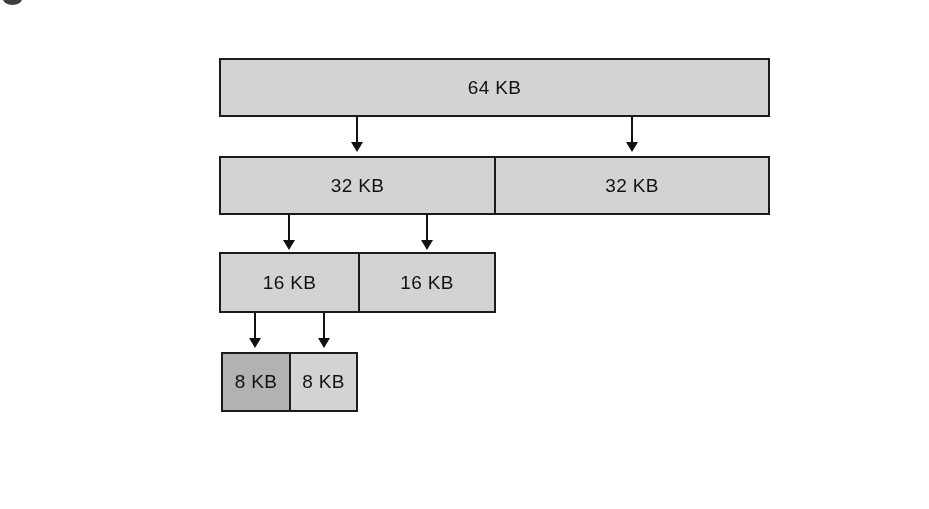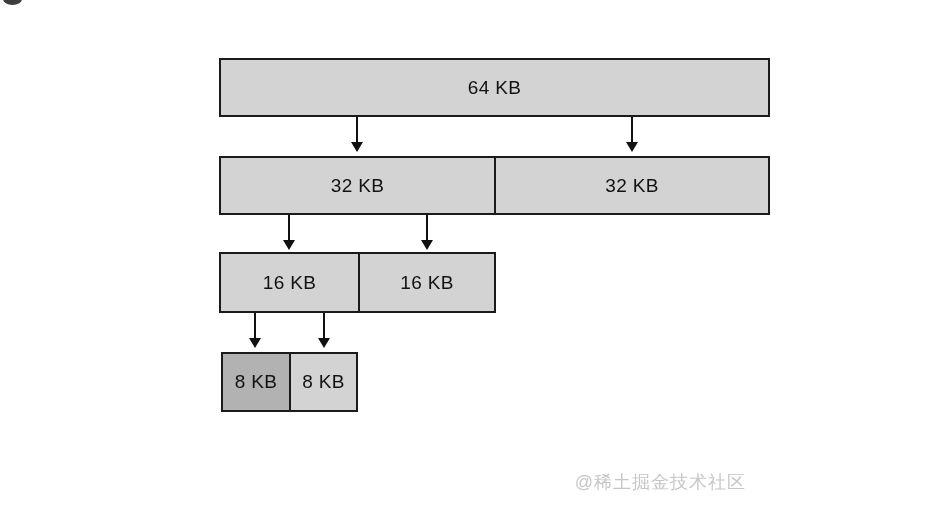--- a/index.html
+++ b/index.html
@@ -99,15 +99,14 @@
 
   <div class="block" style="left:219px; top:252px; width:141px; height:61px;">16 KB</div>
   <div class="block" style="left:358px; top:252px; width:138px; height:61px;">16 KB</div>
 
   <div class="arrow" style="left:249px; top:313px; height:35px;"></div>
   <div class="arrow" style="left:318px; top:313px; height:35px;"></div>
 
   <div class="block dark" style="left:221px; top:352px; width:70px; height:60px;">8 KB</div>
   <div class="block" style="left:289px; top:352px; width:69px; height:60px;">8 KB</div>
 
-  <div class="watermark">@稀土掘金技术社区</div>
 
 </div>
 
 </body></html>

